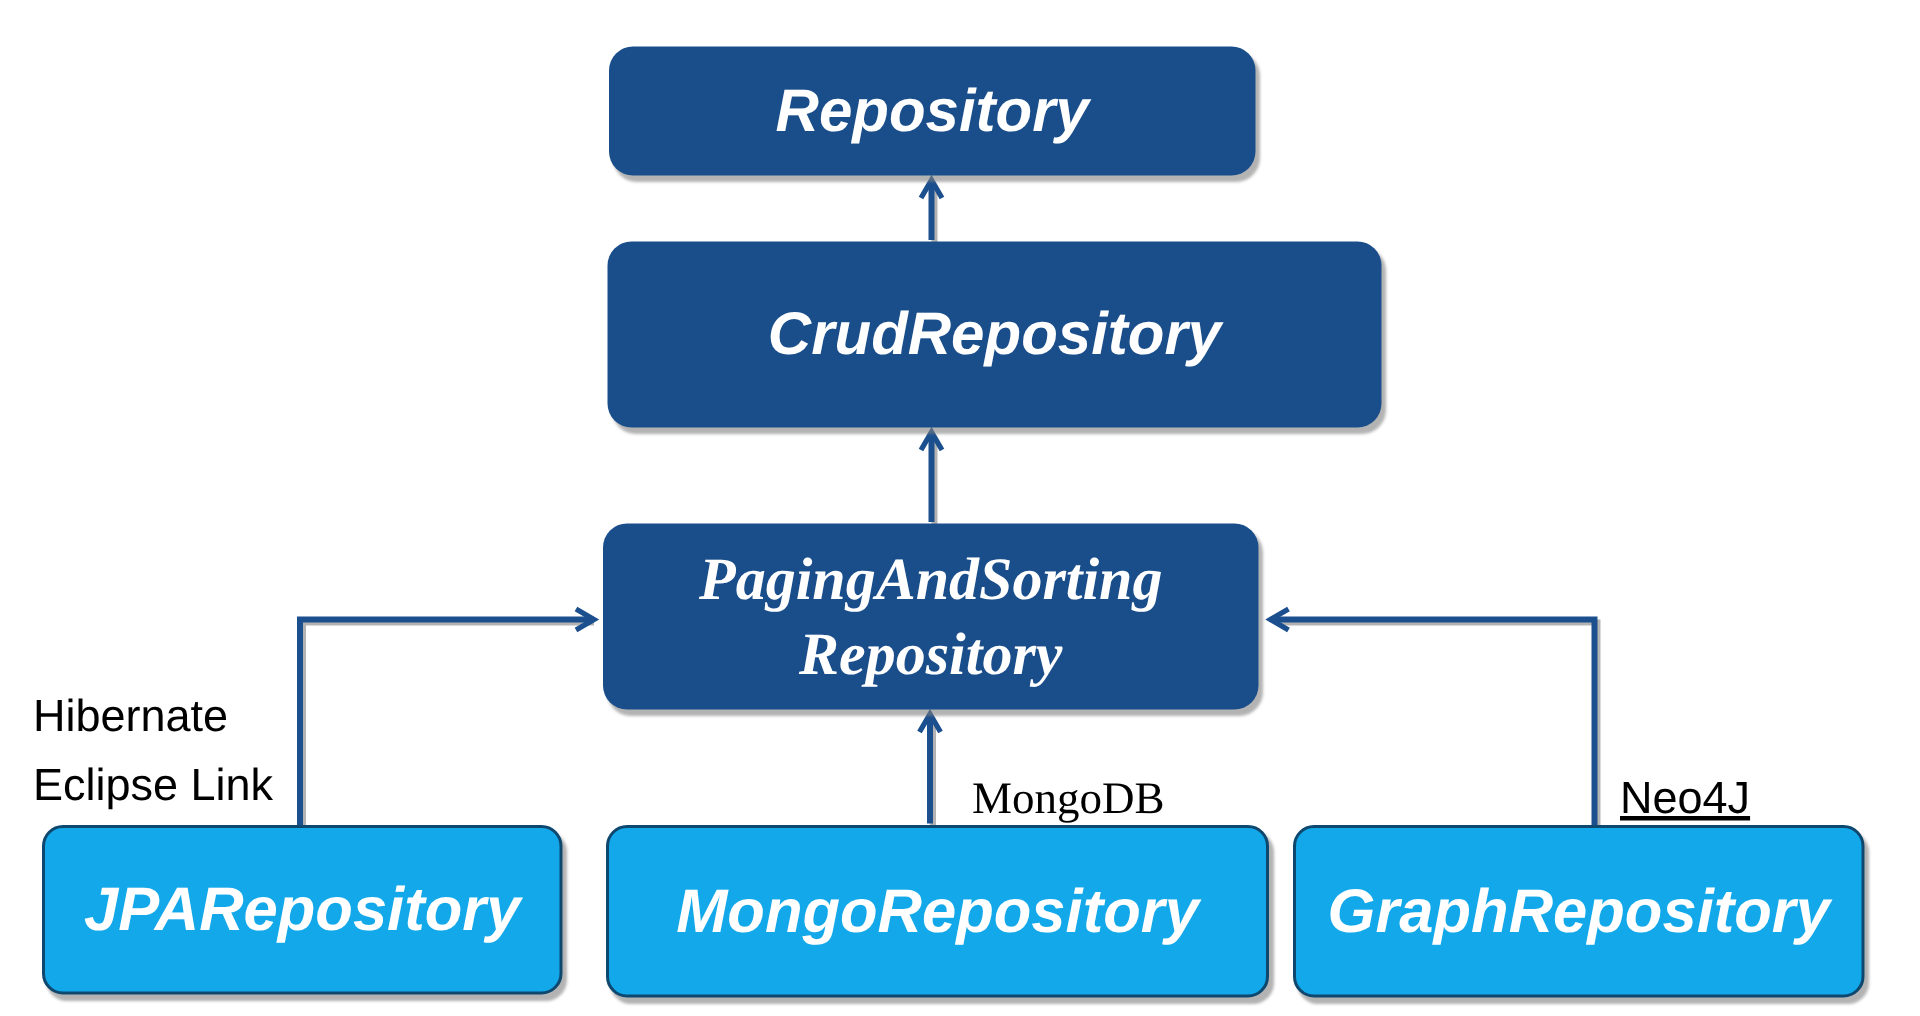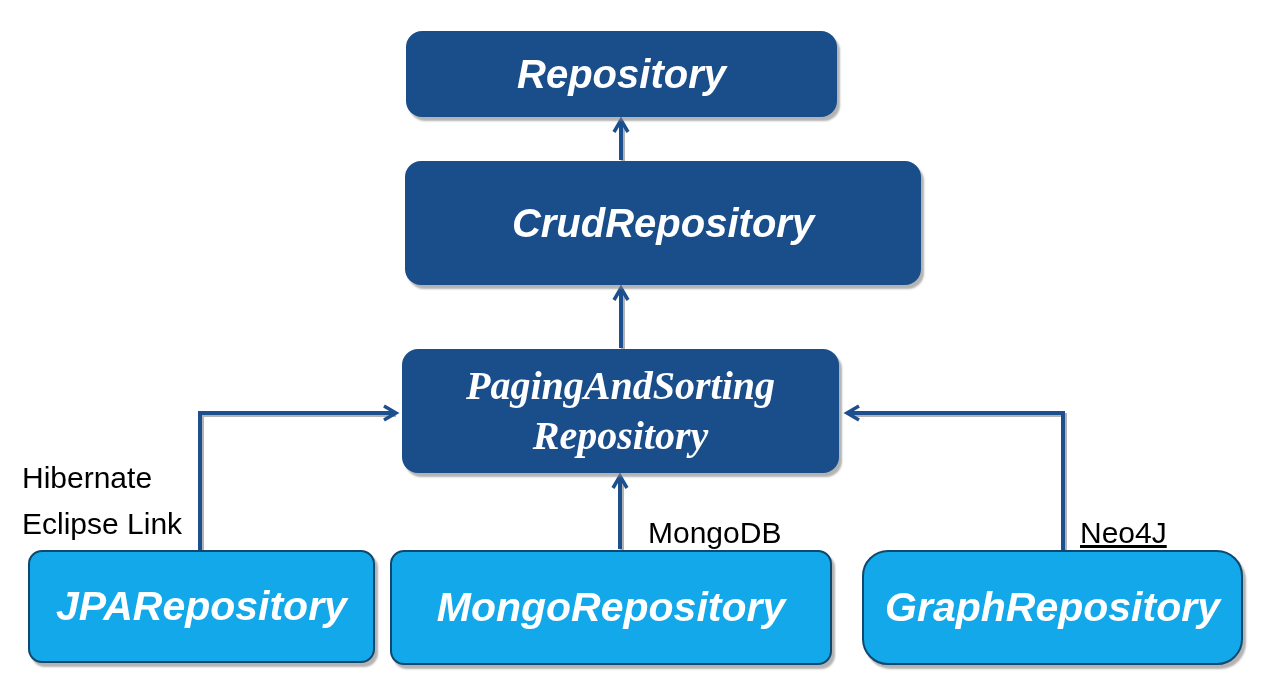--- a/index.html
+++ b/index.html
@@ -44,22 +44,22 @@
   .node-light {
     background: var(--light_box);
     border: 2px solid var(--light_box_border);
     border-radius: 14px;
     font-size: 41px;
   }
   .node-repository        { left: 406px; top: 31px;  width: 431px; height: 86px; }
   .node-crud-repository   { left: 405px; top: 161px; width: 516px; height: 124px; }
   .node-paging-repository { left: 402px; top: 349px; width: 437px; height: 124px; line-height: 1.25; font-family: Liberation Serif, serif; }
   .node-jpa-repository    { left: 28px;  top: 550px; width: 347px; height: 113px; align-items: center; }
-  .node-mongo-repository  { left: 390px; top: 550px; width: 442px; height: 115px; text-align: right; }
-  .node-graph-repository  { left: 862px; top: 550px; width: 381px; height: 115px; border-radius: 26px; }
+  .node-mongo-repository  { left: 404px; top: 550px; width: 442px; height: 115px; text-align: right; }
+  .node-graph-repository  { left: 862px; top: 550px; width: 381px; height: 115px; }
 
   .edge-layer {
     position: absolute;
     left: 0; top: 0;
     width: 1280px;
     height: 677px;
     pointer-events: none;
   }
   .edge-line {
     stroke: var(--line);
@@ -74,21 +74,21 @@
   }
   .edge-label {
     position: absolute;
     color: var(--label_text);
     font-size: 30px;
     font-weight: normal;
     white-space: nowrap;
   }
   .label-hibernate   { left: 22px;   top: 461px; }
   .label-eclipse     { left: 22px;   top: 507px; }
-  .label-mongodb     { left: 648px;  top: 516px; }
+  .label-mongodb     { left: 648px;  top: 516px; font-family: Liberation Serif, serif; }
   .label-neo4j       { left: 1080px; top: 516px; text-decoration: underline; }
 </style>
 </head>
 <body>
 
 <div class="canvas">
 
   <svg class="edge-layer" viewBox="0 0 1280 677" xmlns="http://www.w3.org/2000/svg">
 
     <g>

